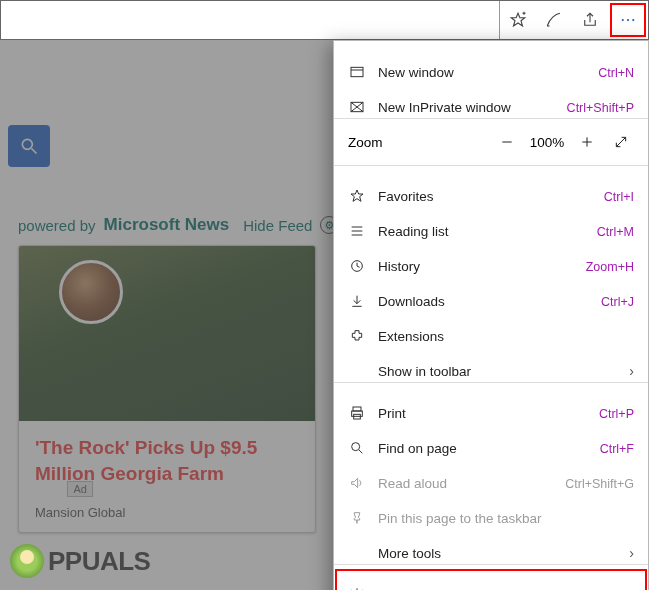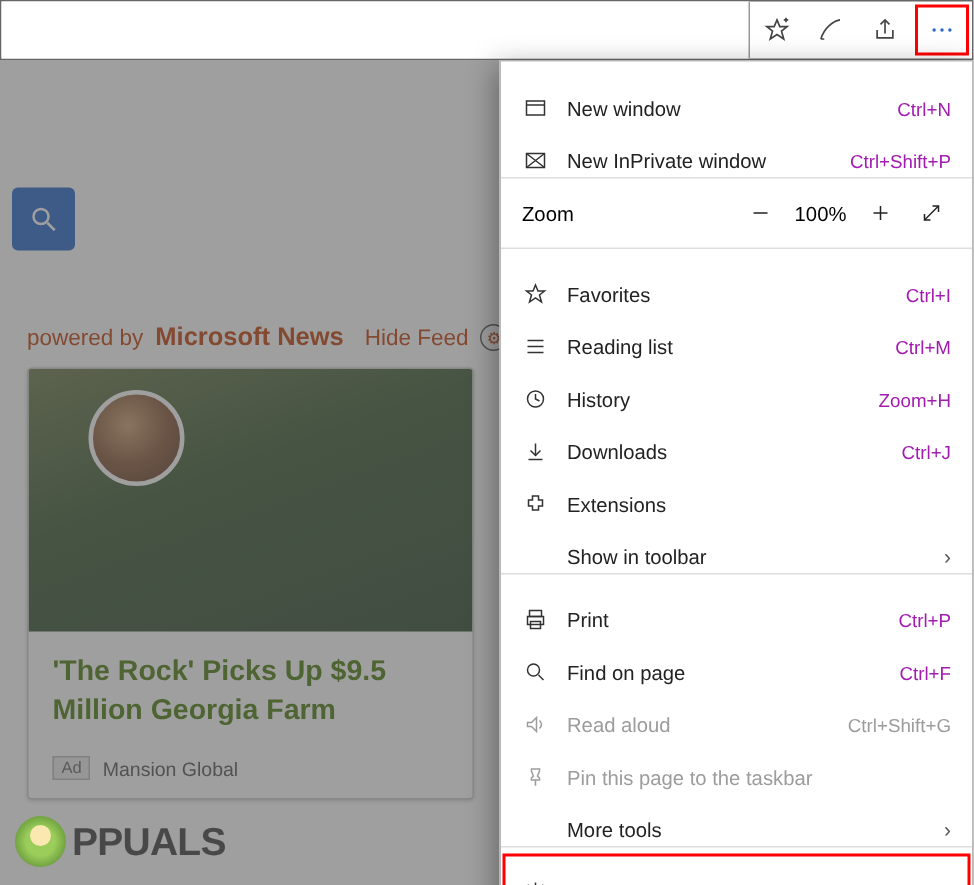--- a/index.html
+++ b/index.html
@@ -14,31 +14,31 @@
 
 
 .page-bg { position: absolute; top: 40px; left: 0; right: 0; bottom: 0; background: #fff; }
 .dim-overlay { position: absolute; top: 40px; left: 0; right: 0; bottom: 0; background: rgba(80,80,80,0.55); z-index: 1; pointer-events: none; }
 
 
 .search-btn { position: absolute; top: 85px; left: 8px; width: 42px; height: 42px; background: #2968c9; border-radius: 4px; display: flex; align-items: center; justify-content: center; }
 .search-btn svg { width: 20px; height: 20px; stroke: #fff; fill: none; stroke-width: 2; }
 
 
-.feed-header { position: absolute; top: 175px; left: 18px; display: flex; align-items: center; gap: 8px; font-size: 15px; color: #c2410c; }
+.feed-header { position: absolute; top: 175px; left: 18px; display: flex; align-items: center; gap: 8px; font-size: 15px; color: #0f766e; }
 .feed-header .ms { font-weight: 700; font-size: 17px; }
 .feed-header .settings-ico { width: 18px; height: 18px; border: 1.5px solid #555; border-radius: 50%; display:inline-flex; align-items:center; justify-content:center; font-size:11px; }
 
 
 .card { position: absolute; top: 205px; left: 18px; width: 298px; background: #fff; border: 1px solid #ccc; border-radius: 3px; overflow: hidden; box-shadow: 0 1px 3px rgba(0,0,0,0.2); }
 .card-img { height: 175px; background: linear-gradient(160deg,#6b7a4a 0%,#3d5a35 40%,#2e4a30 100%); position: relative; }
 .avatar { position: absolute; top: 14px; left: 40px; width: 64px; height: 64px; border-radius: 50%; background: radial-gradient(circle at 40% 35%, #cba074 0%, #8b5a3a 50%, #5b3a26 100%); border: 3px solid #fff; }
 .card-body { padding: 14px 16px 46px; }
-.card-title { font-size: 19px; font-weight: 700; color: #4d7c0f; line-height: 1.35; }
-.card-footer { position: absolute; bottom: 12px; left: 16px; display: flex; align-items: center; gap: 8px; font-size: 13px; color: #555; }
+.card-title { font-size: 19px; font-weight: 700; color: #ef4444; line-height: 1.35; }
+.card-footer { position: absolute; bottom: 12px; left: 16px; display: flex; align-items: center; gap: 8px; font-size: 13px; color: #555; flex-direction: column; }
 .ad-badge { background: #eaeaea; border: 1px solid #bbb; padding: 1px 5px; font-size: 11px; color: #666; }
 
 
 .logo { position: absolute; bottom: 12px; left: 10px; display: flex; align-items: center; gap: 4px; font-size: 26px; font-weight: 700; color: rgba(0,0,0,0.55); z-index: 2; letter-spacing: -0.5px; }
 .logo-ico { width: 34px; height: 34px; border-radius: 50%; background: radial-gradient(circle,#9acd5a 40%,#4a7a2a 100%); position: relative; }
 .logo-ico::after { content:""; position:absolute; top:6px; left:10px; width:14px; height:14px; background:#fbe7b0; border-radius:50%; }
 
 .wsx { position: absolute; bottom: 6px; right: 8px; font-size: 11px; color: rgba(0,0,0,0.65); z-index: 2; }
 
 

